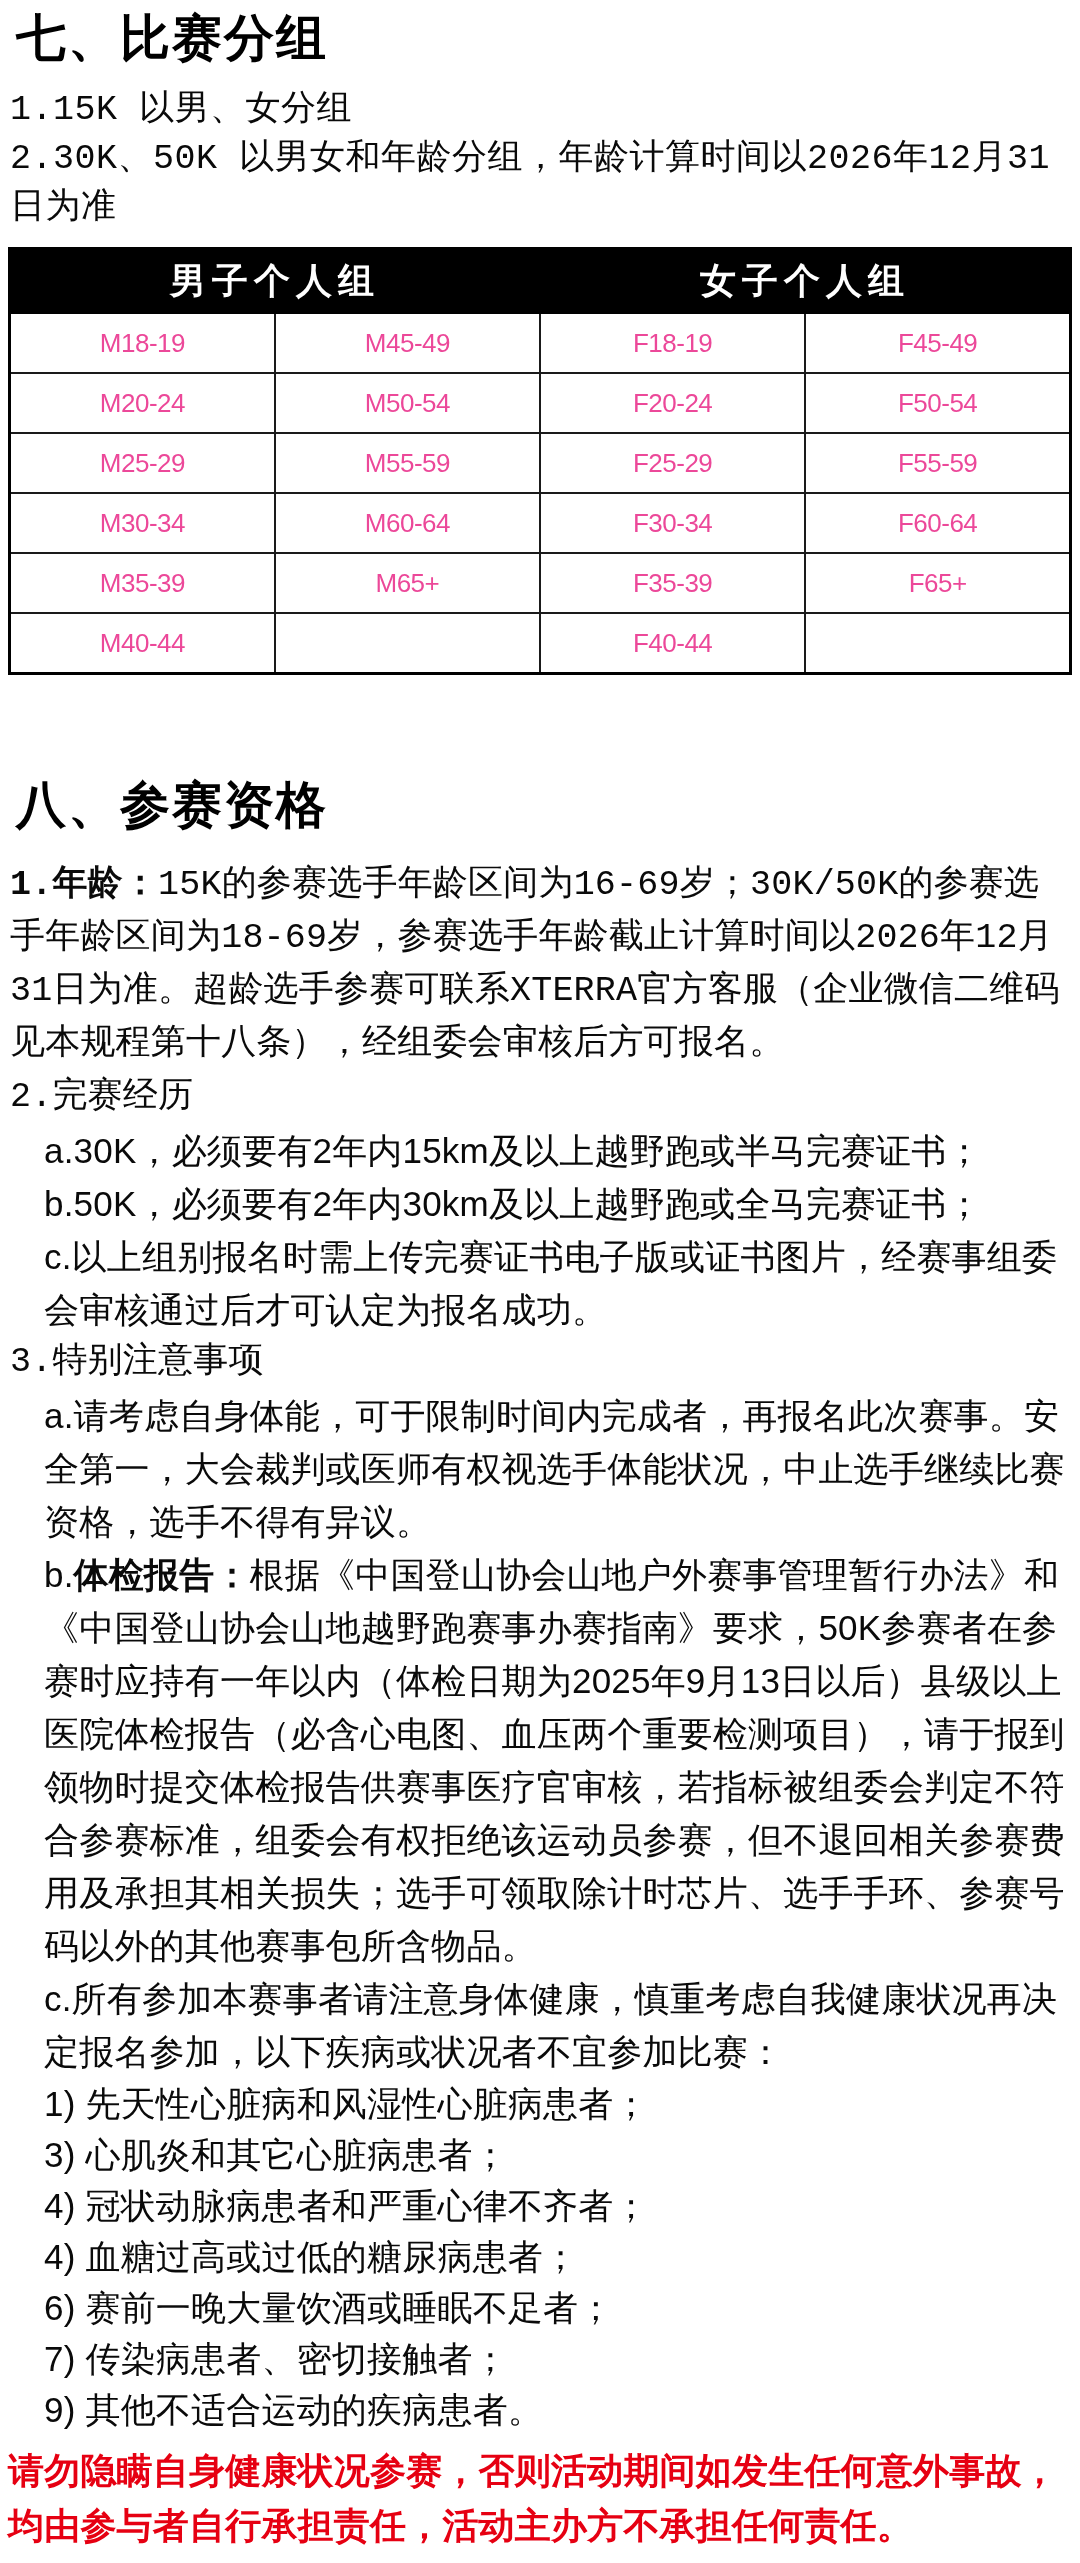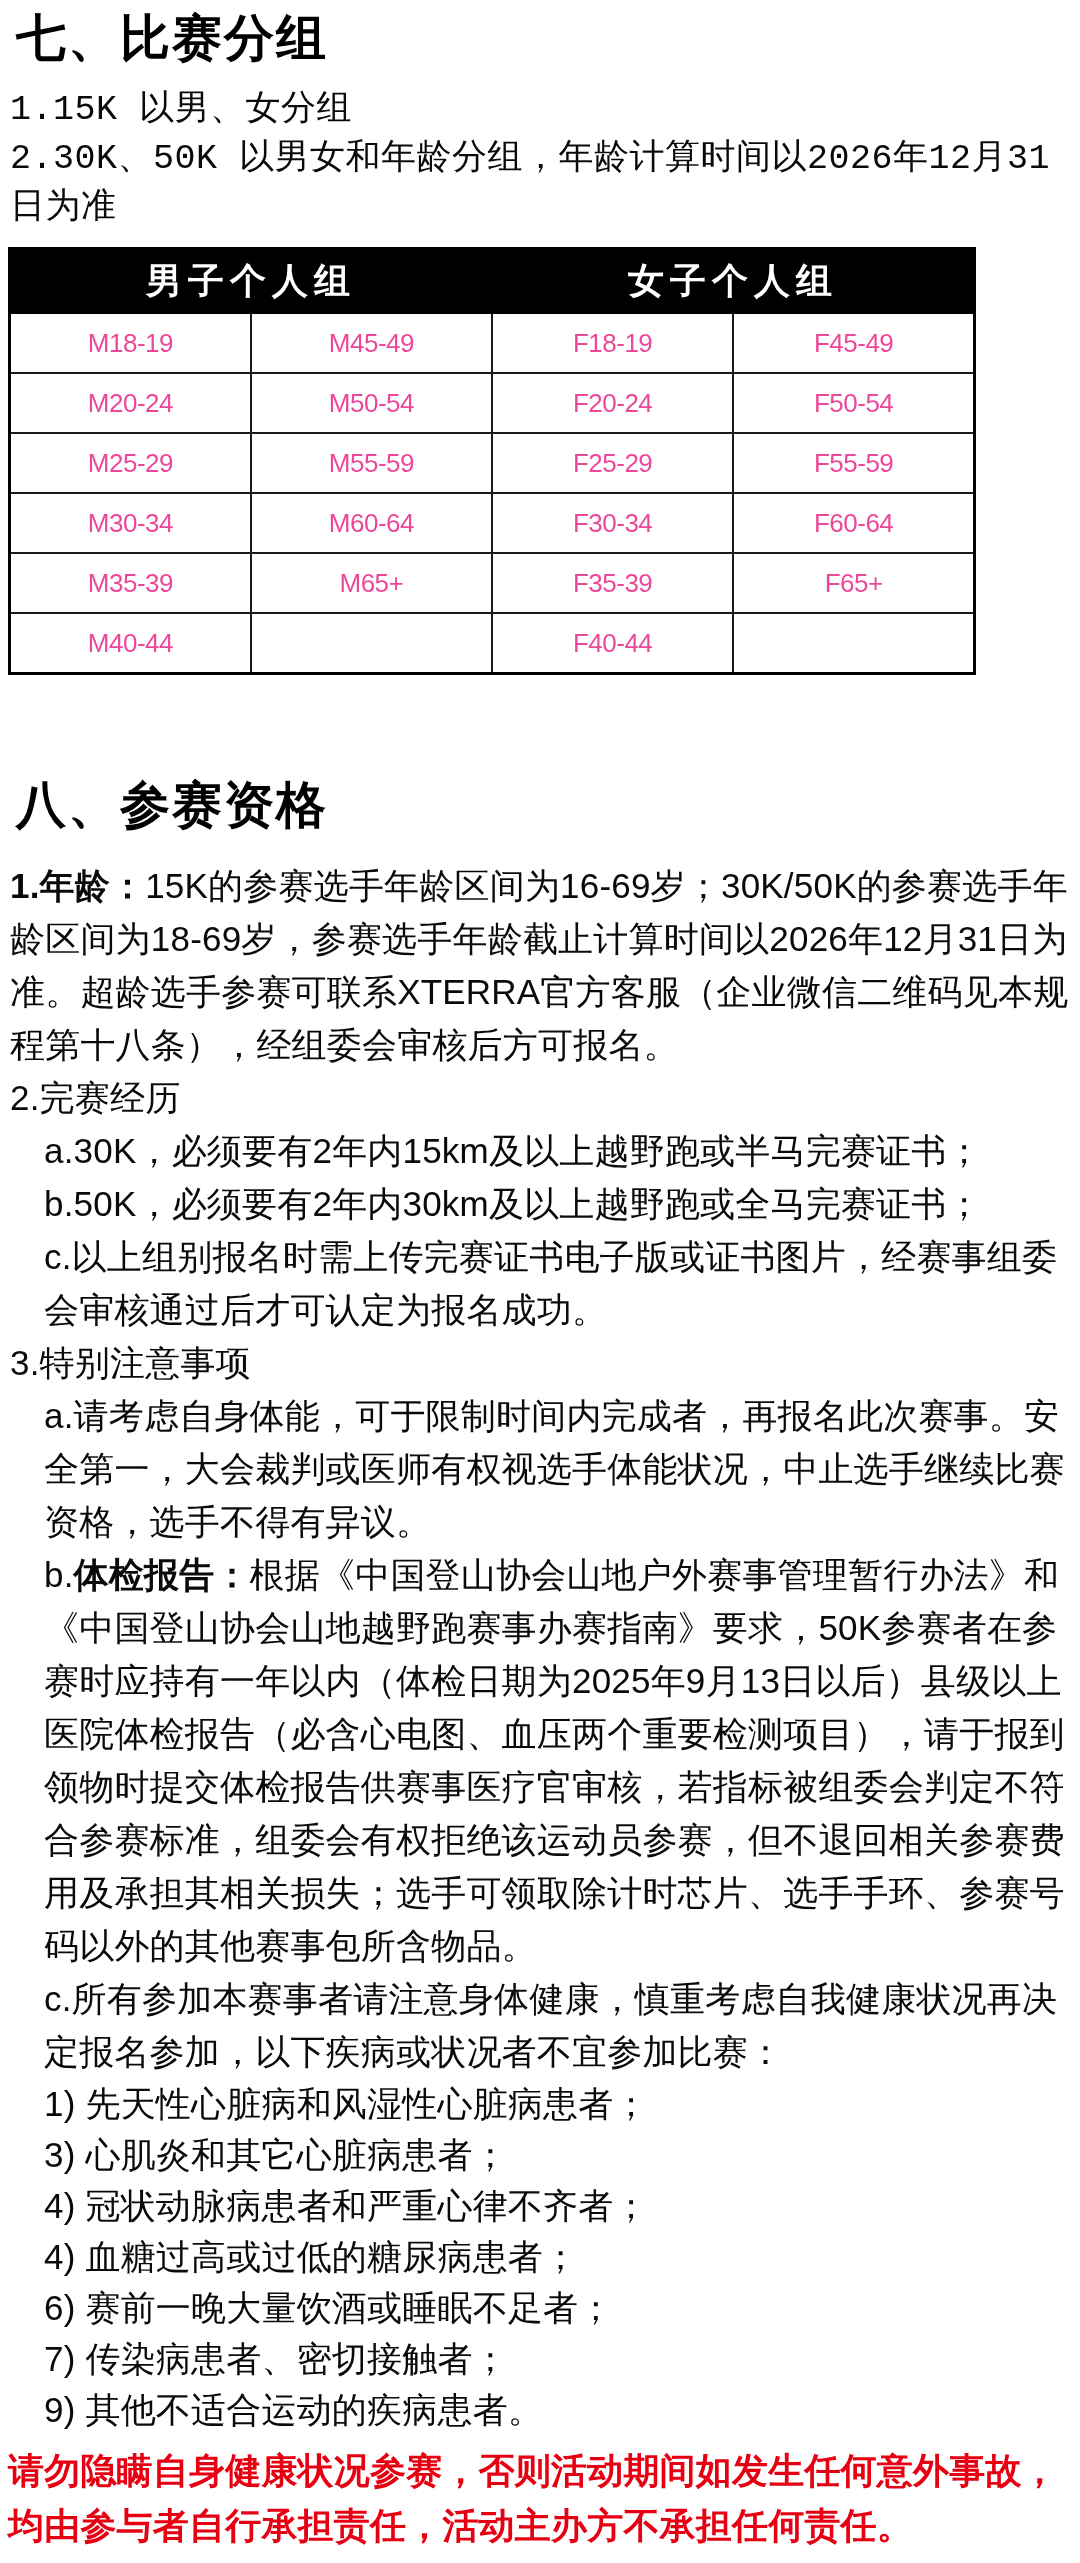--- a/index.html
+++ b/index.html
@@ -28,21 +28,21 @@
     font-size:35px;
     line-height:49px;
     font-weight:500;
     letter-spacing:0.5px;
   }
 
   
   table.groups{
     border-collapse:collapse;
     margin:14px 8px 0 8px;
-    width:968px;
+    width:1064px;
     table-layout:fixed;
     border:3px solid #000;
   }
   table.groups th{
     background:#000;
     color:#fff;
     font-size:36px;
     font-weight:700;
     letter-spacing:6px;
     height:60px;
@@ -62,21 +62,21 @@
   
   .bodytext{margin:26px 6px 0 0;}
   p.line{
     margin:0;
     font-size:35px;
     line-height:53px;
     font-weight:500;
     letter-spacing:0.2px;
     color:#0a0a0a;
   }
-  p.lvl0{margin-left:10px;}
+  p.lvl0{margin-left:10px;font-family:Liberation Mono, monospace;}
   p.lvl1{margin-left:44px;}
   p.cond{line-height:51px;}
   .bold{font-weight:700;}
   b{font-weight:700;}
   .red{color:#e60012;}
   p.warning{
     margin:8px 8px 0 8px;
     font-size:36px;
     line-height:55px;
     font-weight:700;

